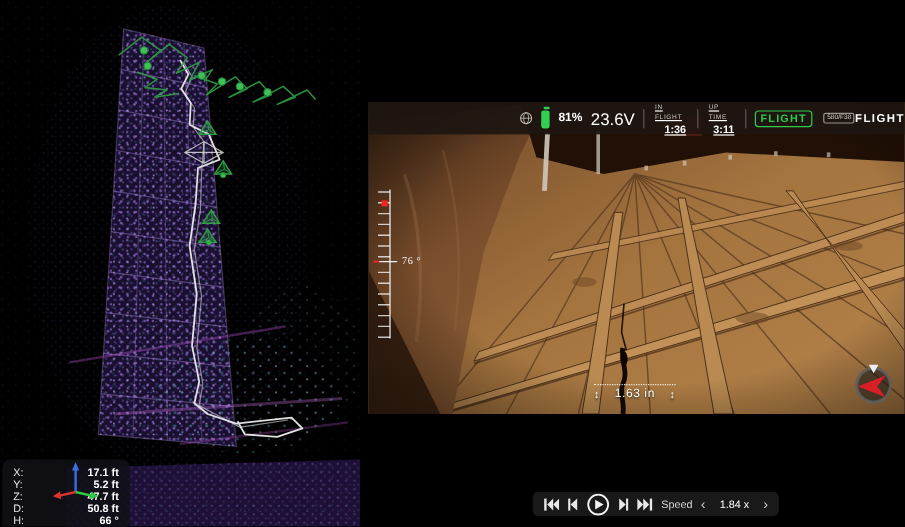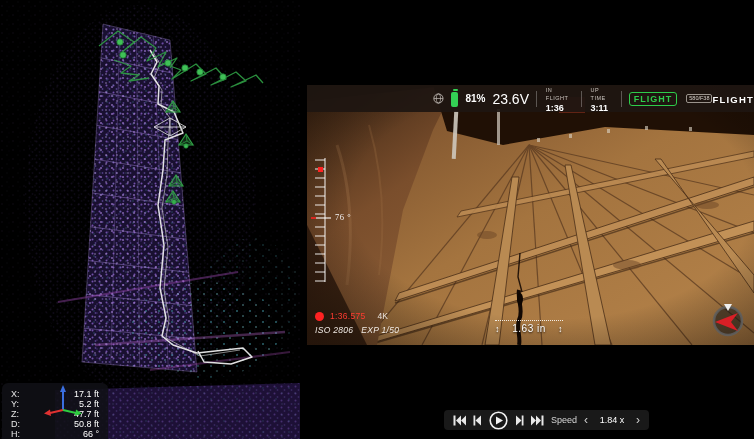--- a/index.html
+++ b/index.html
@@ -4,33 +4,33 @@
 <style>
   html,body{margin:0;padding:0;background:#000;}
   .stage{position:relative;width:754px;height:439px;background:#000;overflow:hidden;
          font-family:"Liberation Sans",sans-serif;-webkit-font-smoothing:antialiased;}
   
   .pc{position:absolute;left:0;top:0;width:300px;height:439px;background:#000;overflow:hidden;}
   .coords{position:absolute;left:2px;top:383px;width:88px;background:rgba(16,16,22,.88);
           border-radius:6px;padding:6px 9px;color:#f2f2f2;font-size:9px;line-height:10px;}
   .coords .row{display:flex;justify-content:space-between;}
   .coords .lab{color:#e6e6e6;}
-  .coords .val{font-weight:normal;color:#fff;}
+  .coords .val{font-weight:bold;color:#fff;}
   .gizmo{position:absolute;left:40px;top:382px;}
   
   .video{position:absolute;left:307px;top:85px;width:456px;height:260px;background:#0f172a;overflow:hidden;}
   .scene{position:absolute;left:0;top:0;}
   .topbar{position:absolute;left:0;top:0;width:447px;height:27px;background:rgba(30,22,17,.93);
           display:flex;align-items:center;gap:7px;padding-left:126px;box-sizing:border-box;color:#fff;}
   .batt{position:relative;width:9px;height:15px;background:#33d054;border-radius:2px;margin-top:1px;}
   .batt::before{content:"";position:absolute;left:2px;top:-3px;width:5px;height:2px;background:#33d054;border-radius:1px;}
   .pct{font-size:10px;font-weight:bold;}
   .volt{font-size:14px;}
   .tb-div{width:1px;height:16px;background:rgba(255,255,255,.28);}
-  .stat{display:flex;flex-direction:column;align-items:flex-start;line-height:8px;padding:0 2px;}
+  .stat{display:flex;flex-direction:column;align-items:flex-end;line-height:8px;padding:0 2px;text-decoration:underline;}
   .stat .sl{font-size:5.5px;letter-spacing:.5px;color:#c9c3bd;}
   .stat .sv{font-size:9px;font-weight:bold;margin-top:2px;}
   .assist{border:1.5px solid #2ecc4a;color:#2ecc4a;font-weight:bold;font-size:9px;
           letter-spacing:1px;padding:1px 4px;border-radius:3px;}
   .flightgrp{display:flex;flex-direction:row;align-items:center;margin-left:2px;}
   .sdbadge{border:1px solid #9a938c;color:#d8d2cc;font-size:5.5px;padding:0 2px;border-radius:2px;line-height:7px;}
   .modelab{font-size:9.5px;font-weight:bold;letter-spacing:1.2px;margin-top:1px;}
   .gauge{position:absolute;left:4px;top:70px;width:70px;height:140px;font-family:Liberation Serif, serif;}
   .gauge .deg{position:absolute;left:24px;top:57px;font-size:8.5px;color:#f5f5f5;letter-spacing:.5px;}
   .recinfo{position:absolute;left:8px;top:226px;color:#fff;}
@@ -296,31 +296,20 @@
           <line x1="4" y1="117" x2="14" y2="117"></line>
             <line x1="4" y1="126" x2="14" y2="126"></line>
         </g>
         <rect x="7" y="12" width="5" height="5" fill="#ff2222"></rect>
         <line x1="0" y1="63" x2="5" y2="63" stroke="#ff2222" stroke-width="1.5"></line>
         <line x1="5" y1="63" x2="20" y2="63" stroke="rgba(255,255,255,.9)" stroke-width="1.2"></line>
       </svg>
       <div class="deg">76 °</div>
     </div>
 
-    <div class="recinfo">
-      <div class="recrow">
-        <div class="recdot"></div>
-        <span class="rectime">1:36.575</span>
-        <span class="res4k">4K</span>
-      </div>
-      <div class="isoline">
-        <span>ISO 2806</span>
-        <span>EXP 1/50</span>
-      </div>
-    </div>
 
     <div class="measure">
       <div class="dots"></div>
       <div class="mrow">
         <span class="arr">↕</span>
         <span>1.63 in</span>
         <span class="arr">↕</span>
       </div>
     </div>
 

